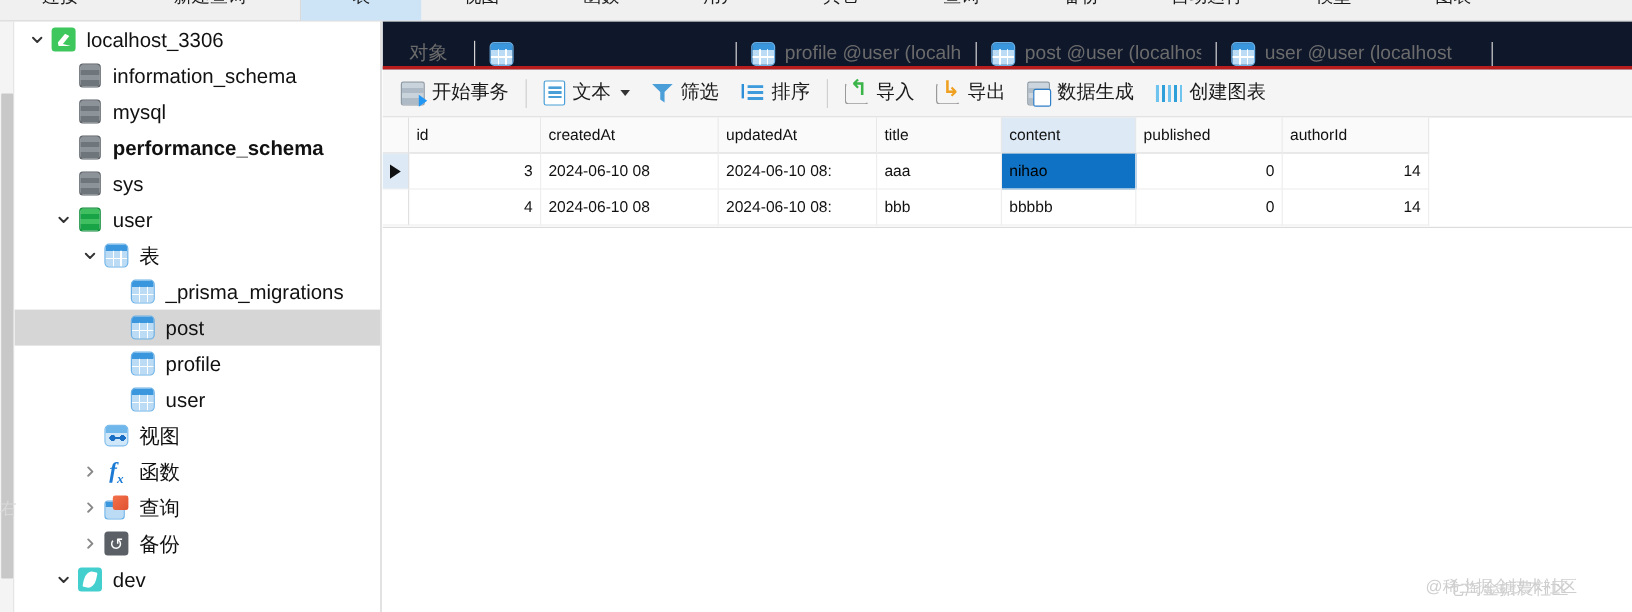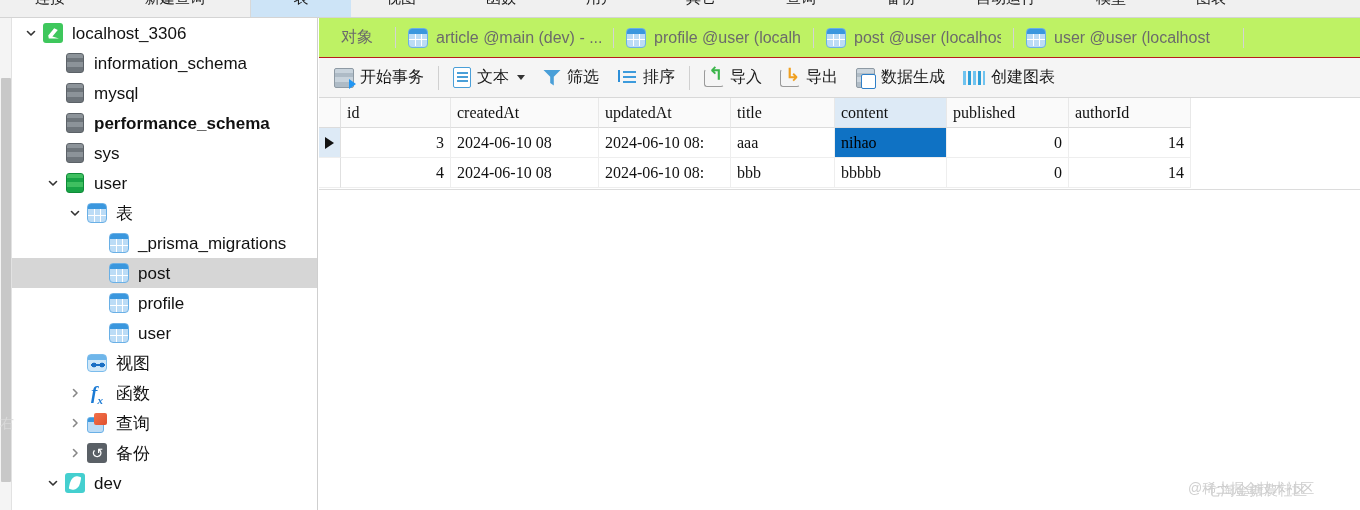--- a/index.html
+++ b/index.html
@@ -219,24 +219,24 @@
     position: absolute;
     left: 319px; top: 18px;
     width: 1041px; height: 492px;
     background: #ffffff;
   }
 
   
   .tabstrip {
     position: relative;
     height: 40px;
-    background: #bef264;
-    border-bottom: 1px solid #b91c1c;
+    background: #0f172a;
+    border-bottom: 3px solid #b91c1c;
     display: flex;
-    align-items: center;
+    align-items: flex-end;
     overflow: hidden;
   }
   .tab-objects {
     display: flex; align-items: center;
     padding: 0 22px;
     font-size: 16px; color: #6b6b6b;
     border-right: 1px solid #d4d4d4;
     white-space: nowrap;
   }
   .tab {
@@ -386,23 +386,22 @@
         #2e9fd8 15px 18px, transparent 18px 20px,
         #6fc3ef 20px 22px);
     mask-image: linear-gradient(to bottom, transparent 0 2px, #000 2px 16px, transparent 16px);
     -webkit-mask-image: linear-gradient(to bottom, transparent 0 2px, #000 2px 16px, transparent 16px);
   }
 
   
   .grid {
     position: relative;
     background: #ffffff;
-    font-size: 16px;
+    font-size: 13px;
     color: #111;
-    font-family: Liberation Serif, serif;
   }
   .grid-row {
     display: flex;
     height: 30px;
     align-items: stretch;
   }
   .grid-head .cell {
     background: #fafafa;
     border-bottom: 1px solid #dcdcdc;
     border-right: 1px solid #e8e8e8;
@@ -635,21 +634,20 @@
 
     <div class="tabstrip">
       <div class="tab-objects">
         <span>对象</span>
       </div>
       <div id="tabs-root" style="display:flex;">
           <div class="tab" style="width: 218px;">
             <span>
               <div class="ico-table" style="width: 20px; height: 20px; margin: 0px;"></div>
             </span>
-            <span style="overflow: hidden;">article @main (dev) - ...</span>
           </div>
           <div class="tab" style="width: 200px;">
             <span>
               <div class="ico-table" style="width: 20px; height: 20px; margin: 0px;"></div>
             </span>
             <span style="overflow: hidden;">profile @user (localh...</span>
           </div>
           <div class="tab" style="width: 200px;">
             <span>
               <div class="ico-table" style="width: 20px; height: 20px; margin: 0px;"></div>

